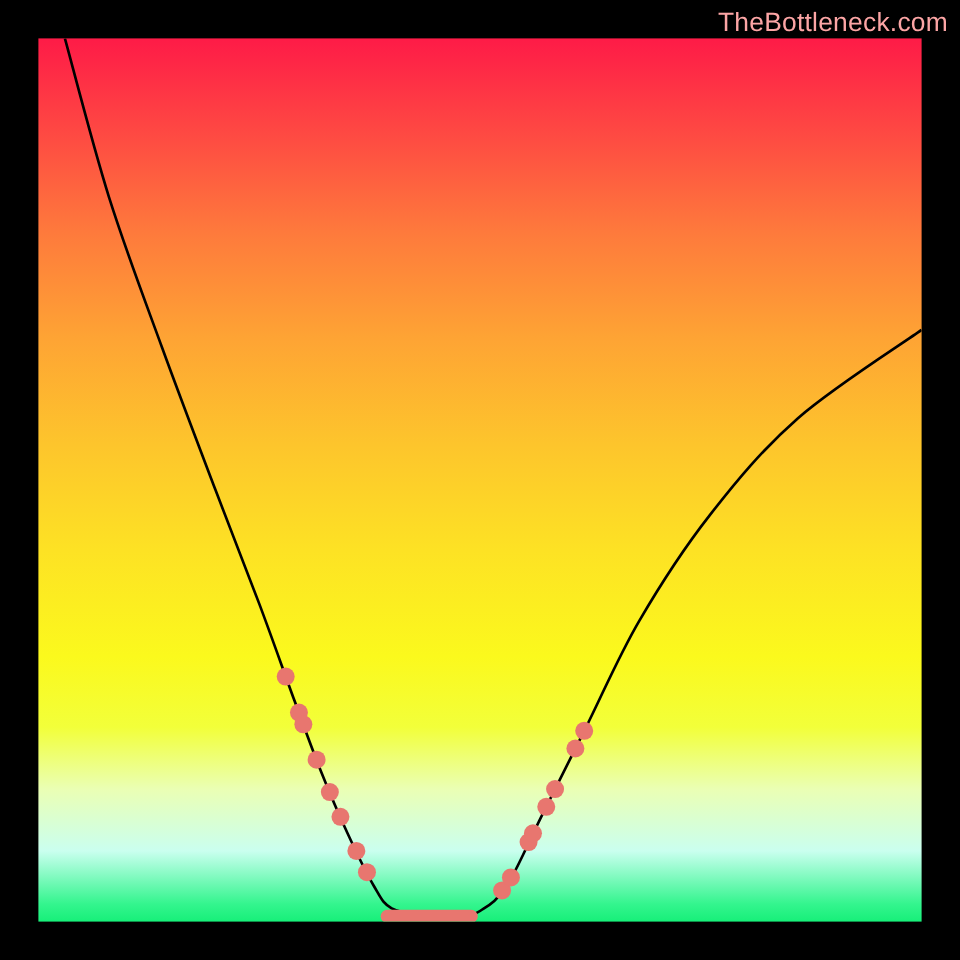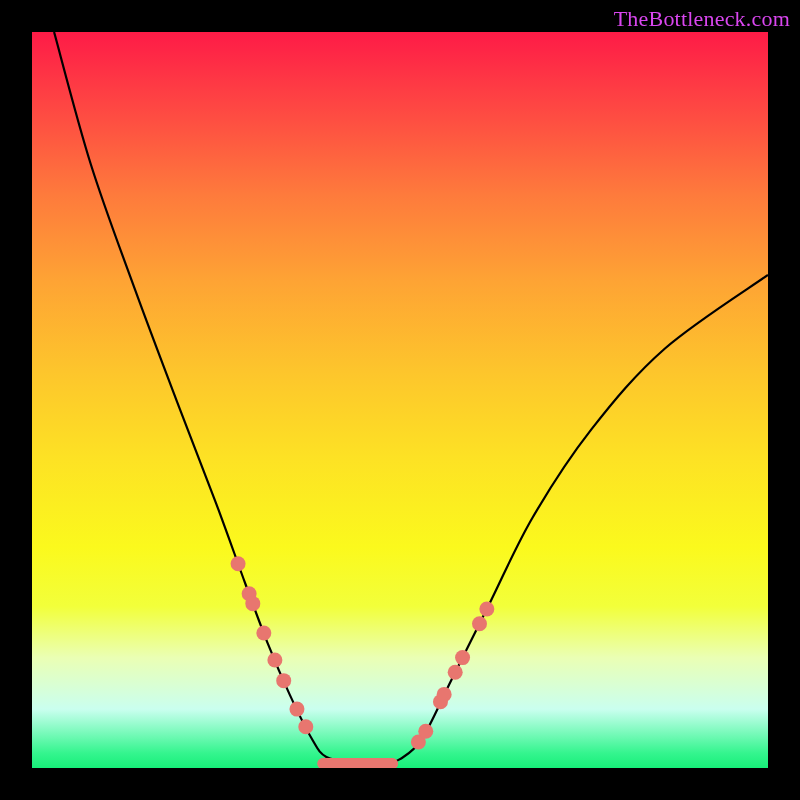--- a/index.html
+++ b/index.html
@@ -35,23 +35,23 @@
       #f2ff3a 78%,
       #eaffb4 85%,
       #caffef 92%,
       #34f58e 98%,
       #17ef79 100%);
   }
   .watermark {
     position: absolute;
     top: 6px;
     right: 10px;
-    font-family: Liberation Serif, serif;
+    font-family: Liberation Sans, sans-serif;
     font-size: 22px;
-    color: #d946ef;
+    color: #fca5a5;
     letter-spacing: 0.2px;
     user-select: none;
   }
   svg.curve {
     position: absolute;
     left: 0;
     top: 0;
     width: 736px;
     height: 736px;
   }

